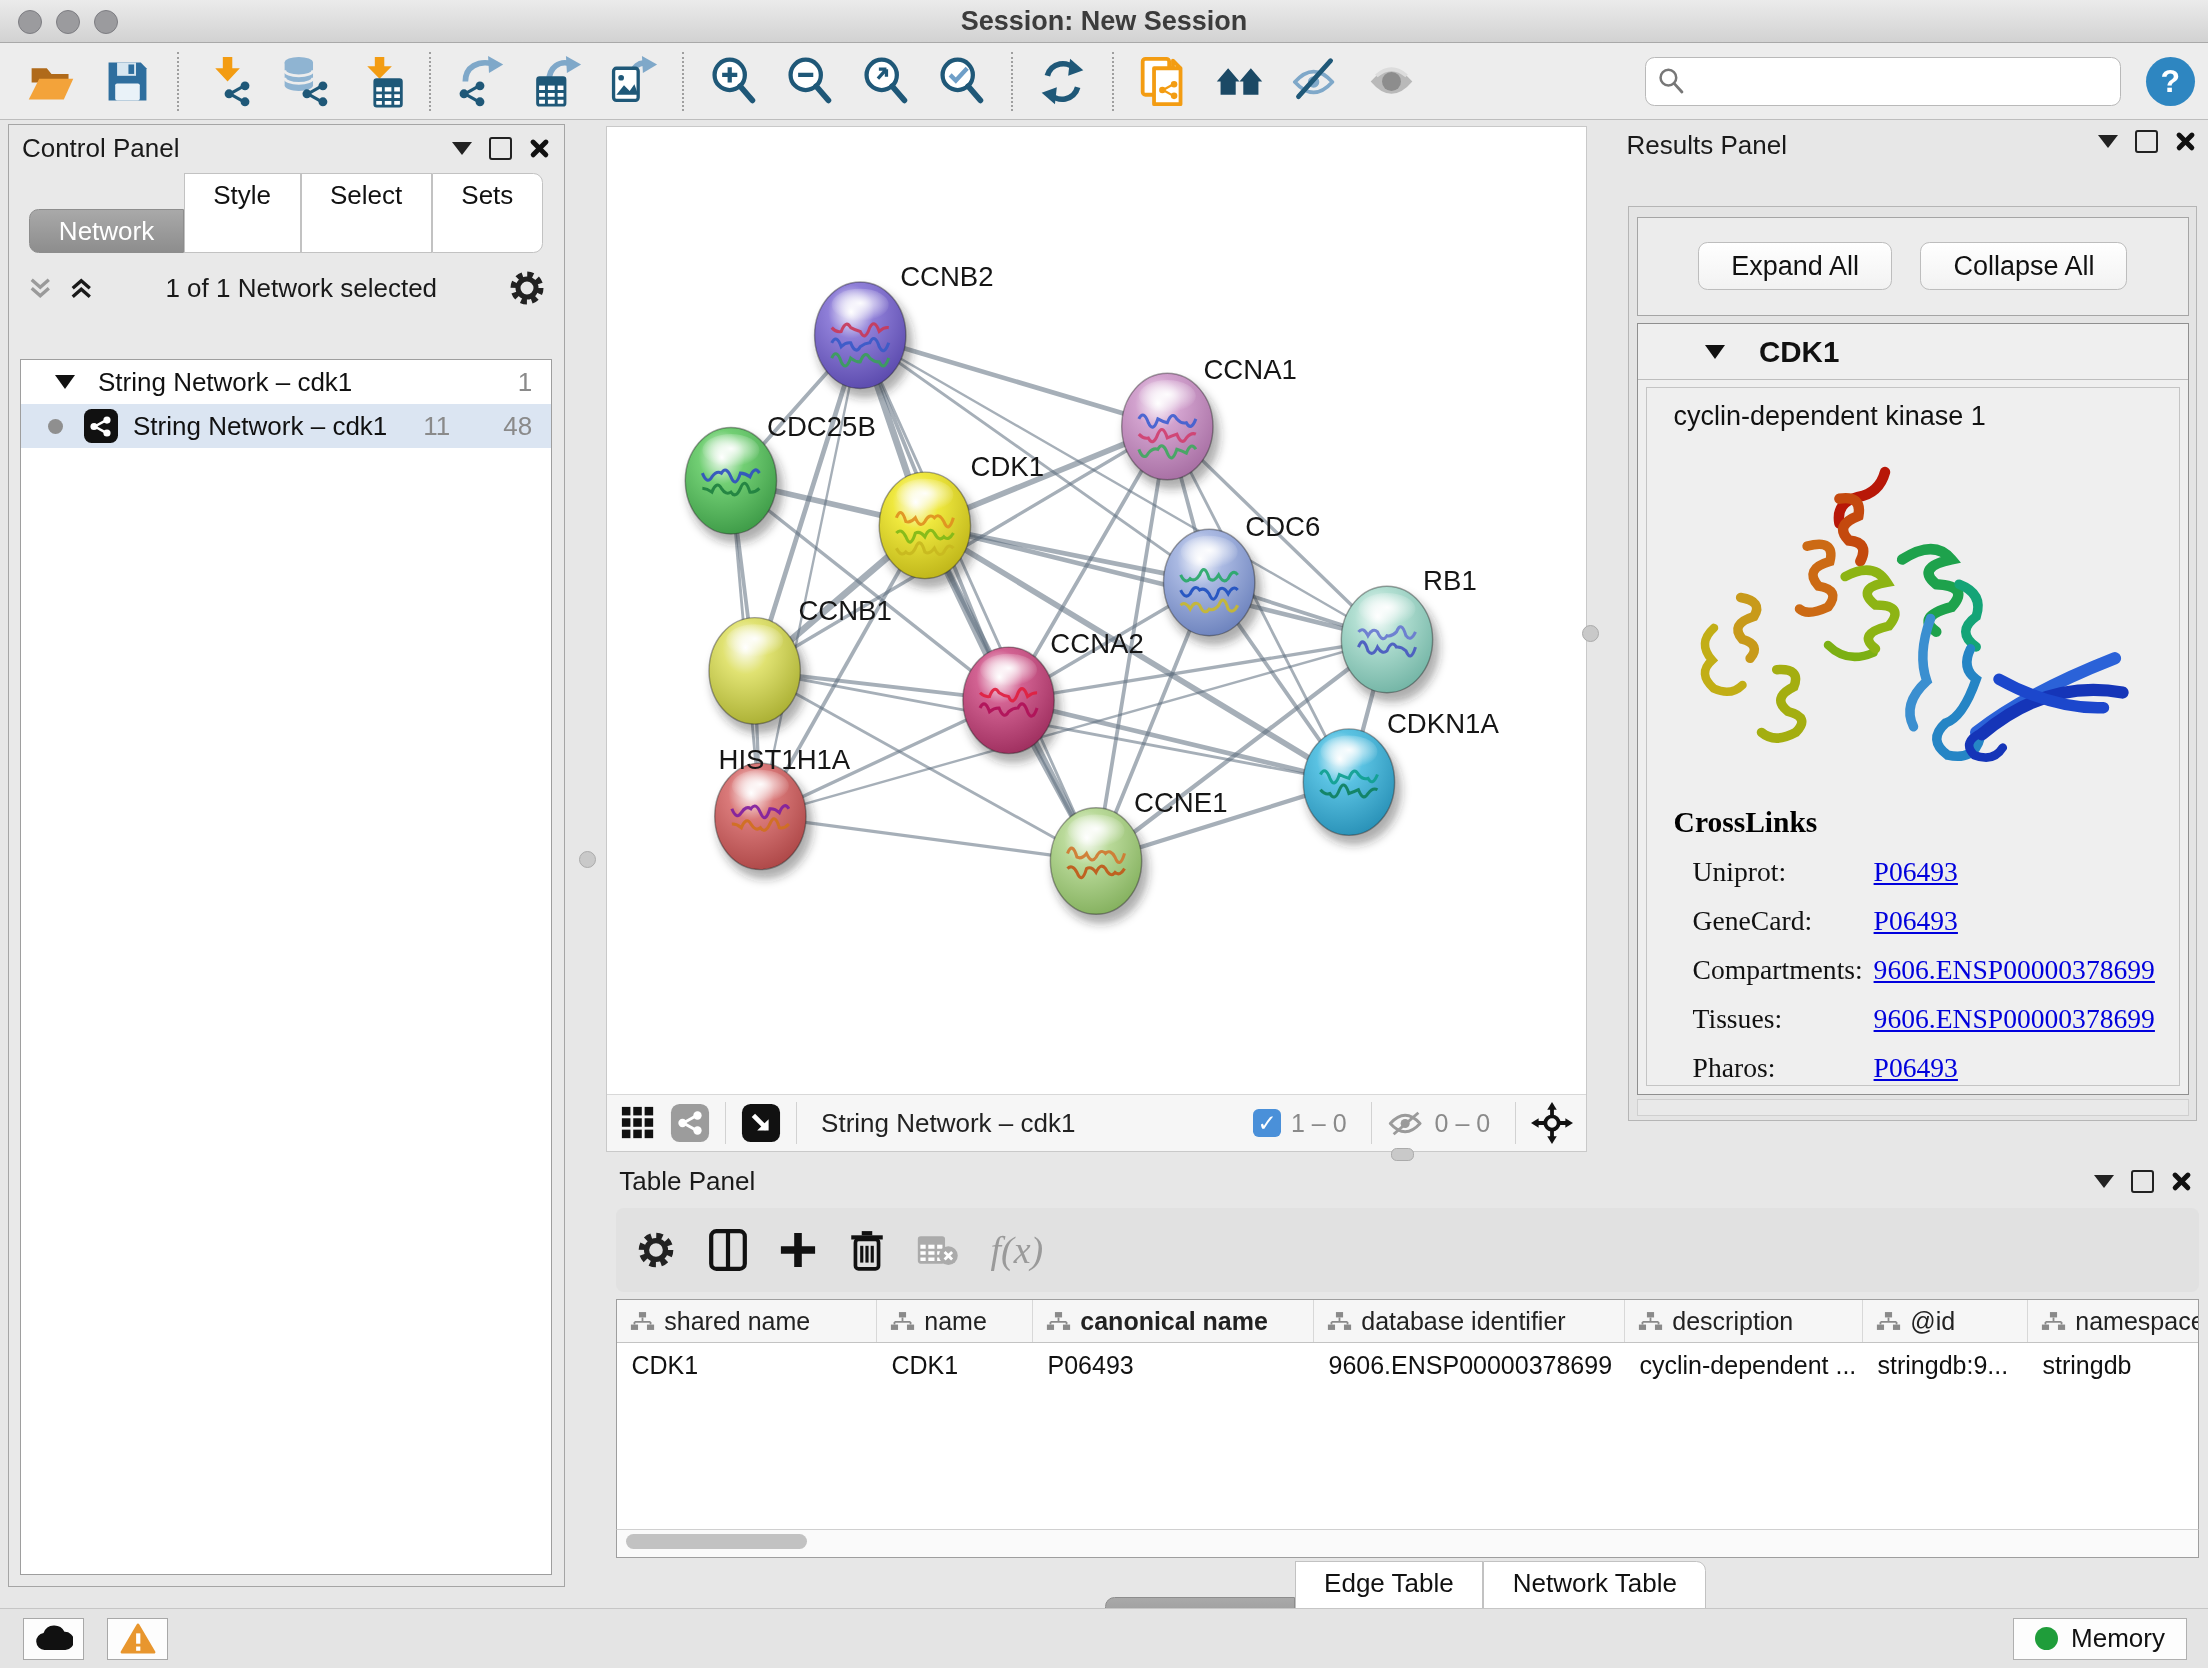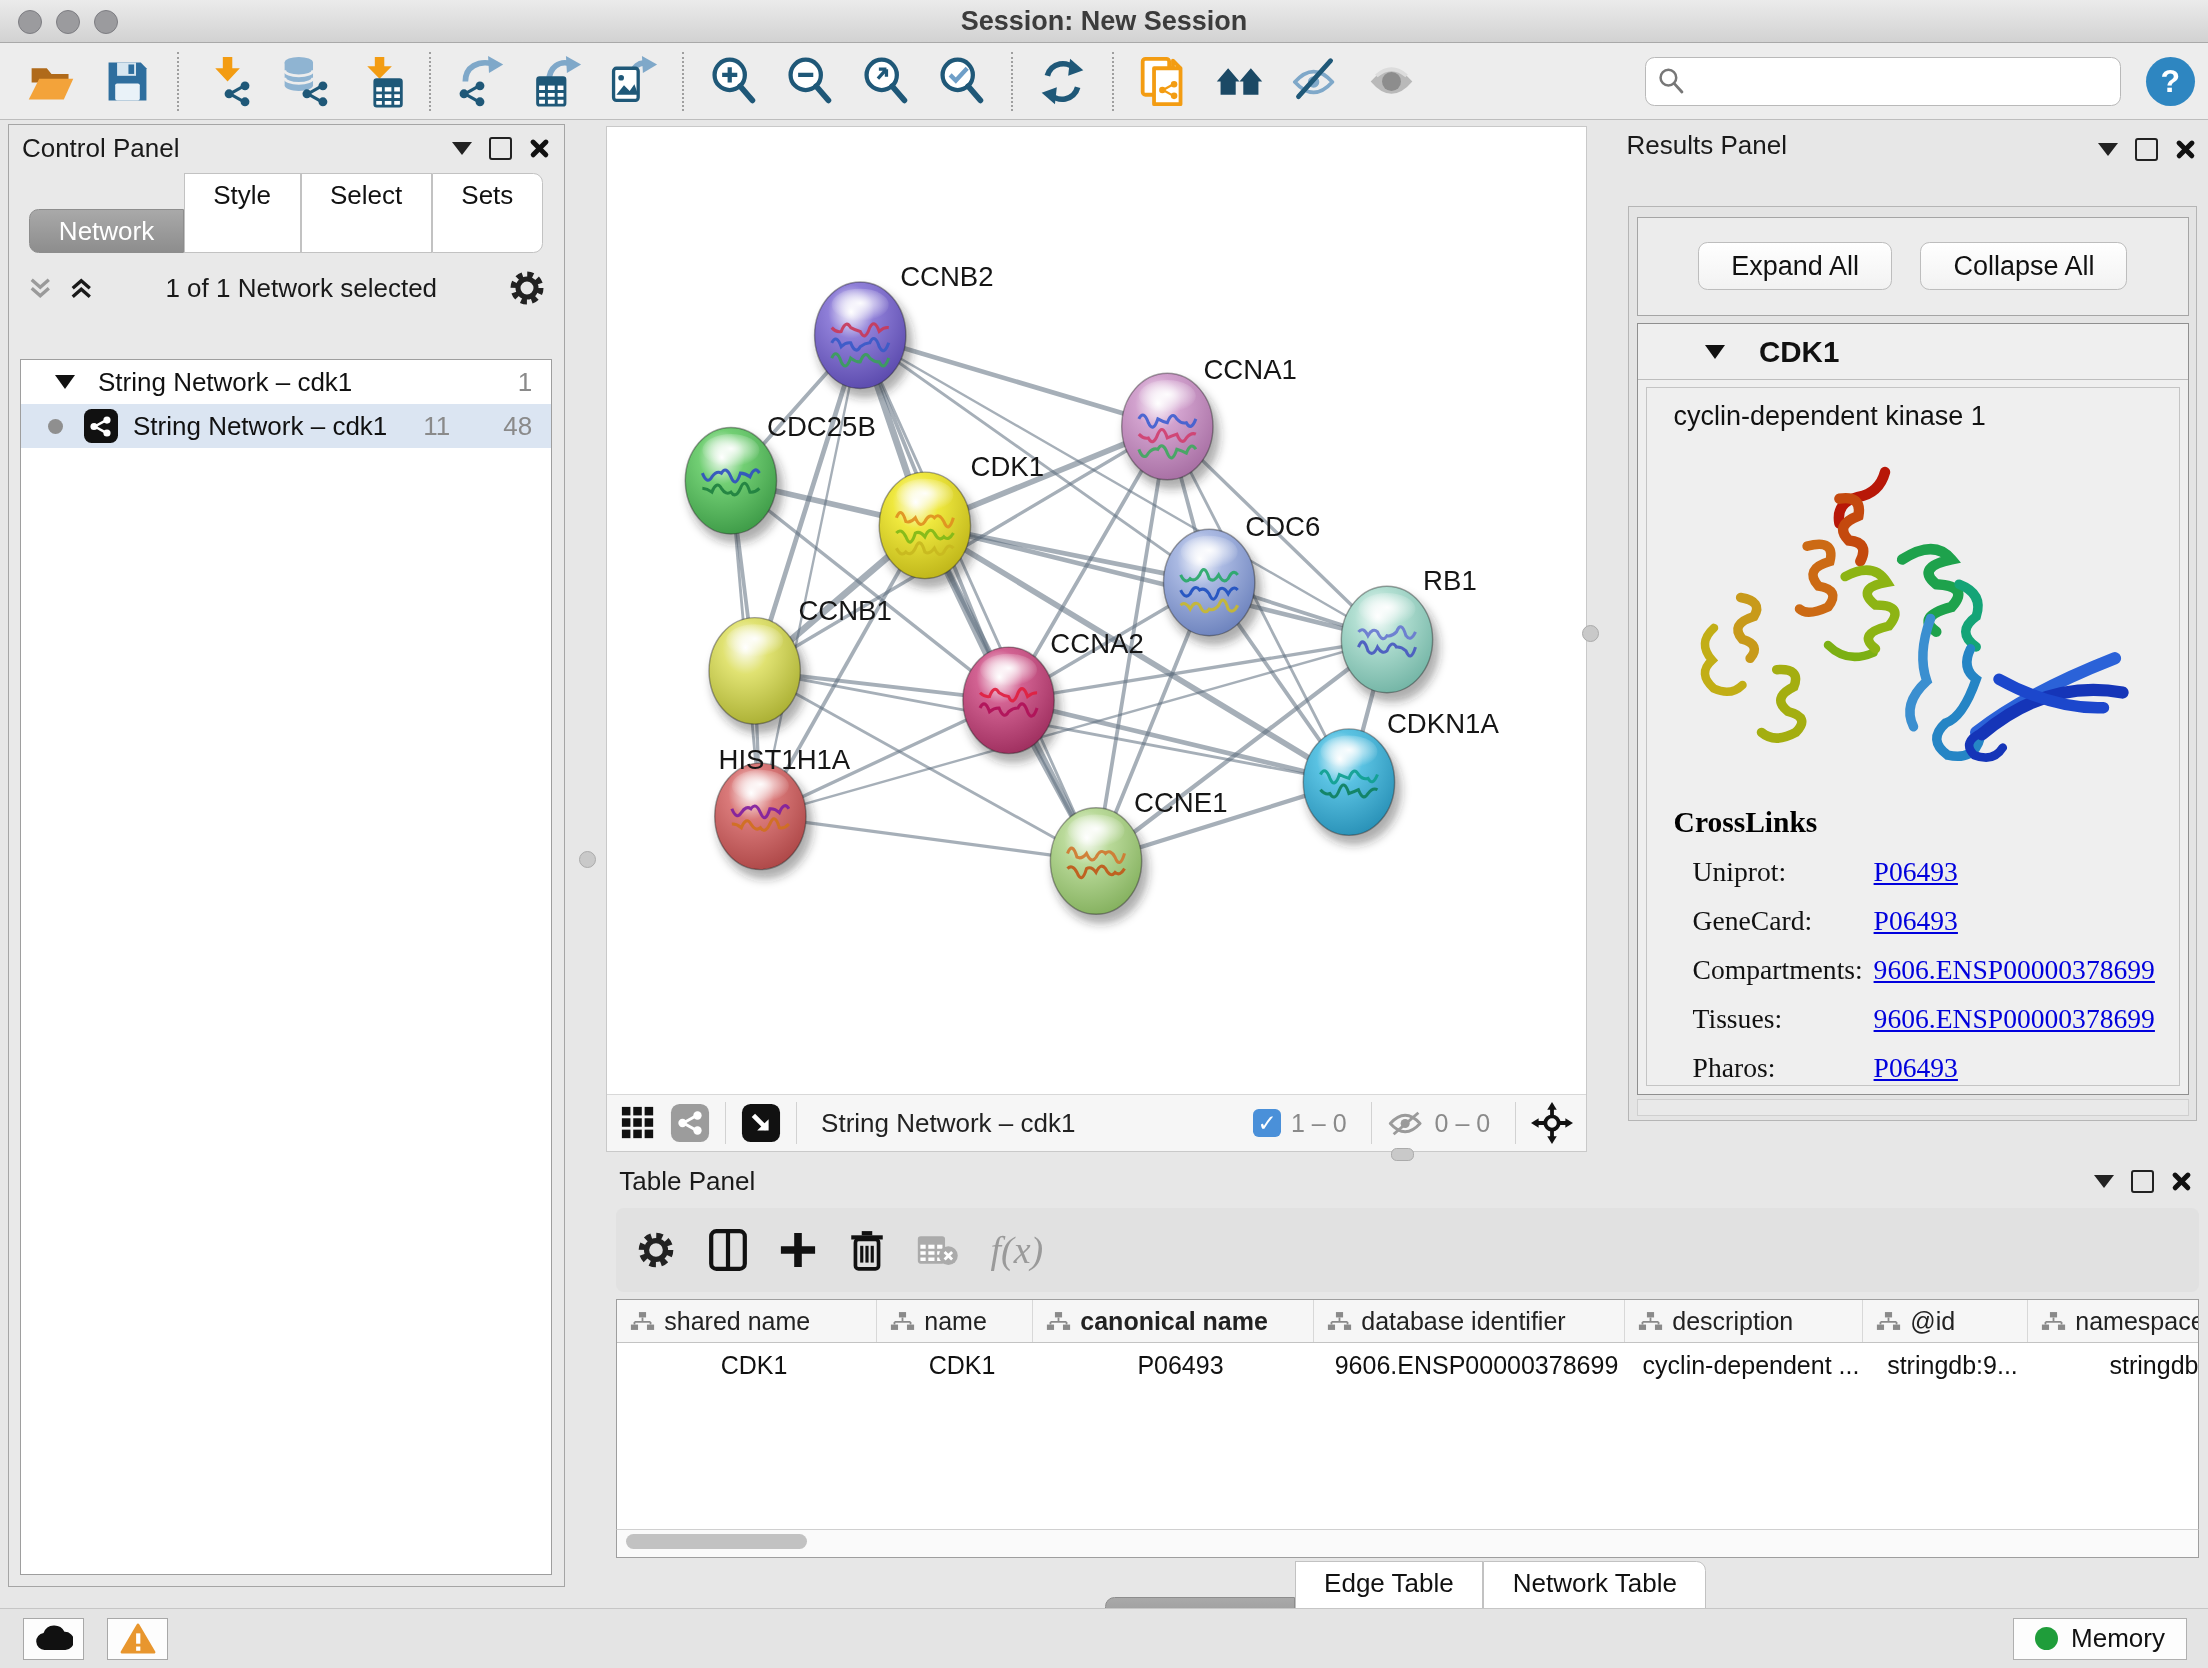--- a/index.html
+++ b/index.html
@@ -65,21 +65,21 @@
     border-top:1px solid #d8d8d8;display:flex;align-items:center;padding:0 13.3px;box-sizing:border-box;}
   .nb-sep{width:0;height:42px;border-left:1.9px solid #d2d2d2;margin:0 15px;}
   #nb-title{font-size:26px;color:#222;margin-left:9.5px;}
   .nb-count{font-size:25px;color:#8a8a8a;margin:0 9.5px;}
   #nb-check{width:28.5px;height:28.5px;border-radius:5.7px;background:#4a90d9;color:#fff;font-size:23px;
     display:flex;align-items:center;justify-content:center;}
   #nb-right{margin-left:auto;display:flex;align-items:center;}
 
   
   #results-panel{position:absolute;left:1617px;top:124px;width:588px;height:997px;}
-  #rp-header{display:flex;align-items:flex-end;padding:5.7px 9.5px;}
+  #rp-header{display:flex;align-items:flex-start;padding:5.7px 9.5px;}
   #rp-header .ph-icons{margin-left:auto;}
   #rp-tabrow{margin-top:3.8px;align-items:center;}
   #rp-outer{position:absolute;left:11.4px;right:7.6px;top:82px;bottom:0;background:#e4e4e4;border:1.9px solid #b5b5b5;}
   #rp-btnbox{position:absolute;left:7.6px;right:7.6px;top:9.5px;height:97px;background:#ececec;border:1.9px solid #a5a5a5;
     display:flex;align-items:center;justify-content:center;gap:28.5px;}
   .rp-btn{background:linear-gradient(#ffffff,#f2f2f2);border:1.9px solid #bdbdbd;border-radius:9.5px;
     font-size:27px;color:#111;padding:7.6px 32px;}
   #rp-section{position:absolute;left:7.6px;right:7.6px;top:116px;bottom:25px;background:#efefef;border:1.9px solid #8f8f8f;}
   #rp-sec-head{display:flex;align-items:center;padding:11.4px 0 9.5px 0;border-bottom:1.9px solid #bdbdbd;}
   #rp-sec-head .tri-down{margin:0 34px 0 67px;}
@@ -94,21 +94,21 @@
   .cl-val{color:#0000dd;text-decoration:underline;}
   #rp-scrollhint{position:absolute;left:7.6px;right:7.6px;bottom:3.8px;height:15px;background:#e9e9e9;border:1px solid #cfcfcf;}
 
   
   #table-panel{position:absolute;left:606px;top:1162px;width:1599px;height:443px;}
   #tp-header{display:flex;align-items:center;padding:3.8px 13.3px;}
   #tp-header .ph-icons{margin-left:auto;}
   #tp-toolbar{position:absolute;left:9.5px;right:5.7px;top:46px;height:84px;background:#e1e1e1;border-radius:7.6px;
     display:flex;align-items:center;padding:0 19px;gap:32px;box-sizing:border-box;}
   #fx-label{font-family:"Liberation Serif",serif;font-style:italic;font-size:38px;color:#9a9a9a;}
-  #tp-table{position:absolute;left:9.5px;right:5.7px;top:137px;height:230px;background:#fff;border:1.9px solid #9e9e9e;overflow:hidden;text-align:center;}
+  #tp-table{position:absolute;left:9.5px;right:5.7px;top:137px;height:230px;background:#fff;border:1.9px solid #9e9e9e;overflow:hidden;}
   #tp-cols{display:flex;height:42px;background:#f6f6f6;border-bottom:1.9px solid #c3c3c3;}
   .tp-col{display:flex;align-items:center;gap:9.5px;font-size:25px;color:#222;box-sizing:border-box;
     border-right:1px solid #d8d8d8;padding-left:13.3px;flex:none;}
   #tp-row{display:flex;height:44px;}
   .tp-cell{font-size:25px;color:#111;box-sizing:border-box;padding:7.6px 0 0 15px;flex:none;overflow:hidden;white-space:nowrap;}
   #tp-hscroll{position:absolute;left:9.5px;right:5.7px;top:367px;height:27px;background:#fafafa;border:1.9px solid #9e9e9e;border-top:1px solid #d0d0d0;}
   #tp-thumb{position:absolute;left:9.5px;top:3.8px;width:181px;height:15px;background:#c2c2c2;border-radius:7.6px;}
   #tp-tabs{position:absolute;left:0;right:0;top:399px;display:flex;justify-content:center;}
 
   

